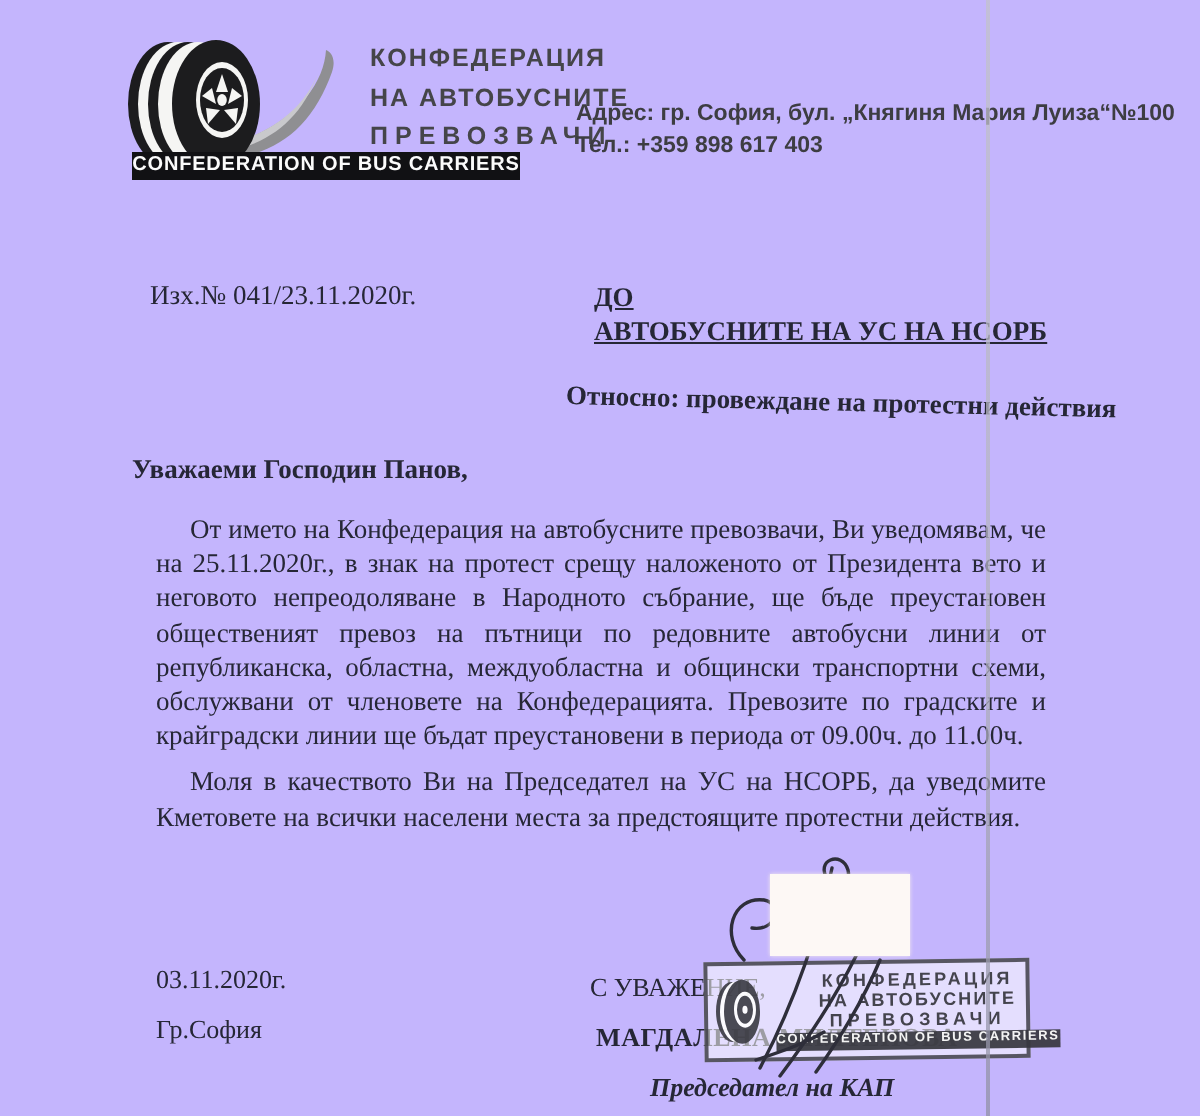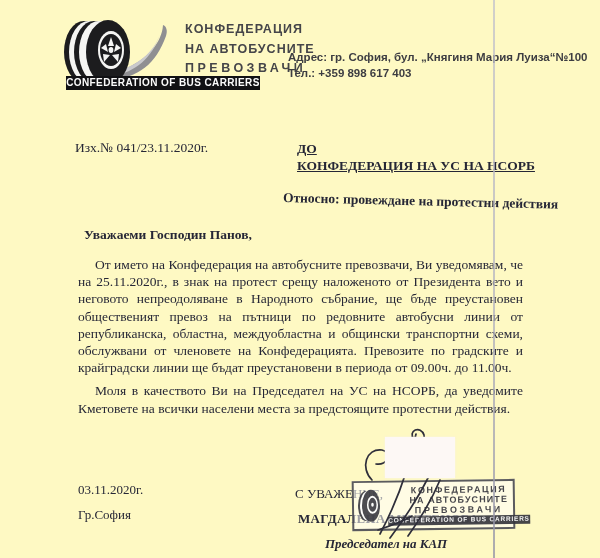--- a/index.html
+++ b/index.html
@@ -4,21 +4,21 @@
 <style>
   * { margin:0; padding:0; box-sizing:border-box; }
   html,body { width:600px; height:558px; }
   body {
     font-family:"Liberation Serif", serif;
     background:#fdfdfc;
     position:relative;
     overflow:hidden;
     color:#262736;
   }
-  .page { position:absolute; inset:0; background:#fef9c3; }
+  .page { position:absolute; inset:0; background:#c4b5fd; }
 
   
   .fold-line {
     position:absolute; left:493px; top:0; width:2px; height:558px;
     background:linear-gradient(180deg,#c2c2cc 0%,#b3b3c0 55%,#9191a6 100%);
     opacity:.75;
   }
 
   
   .logo-tire { position:absolute; left:60px; top:12px; width:125px; height:78px; }
@@ -43,21 +43,21 @@
     white-space:nowrap;
   }
 
   
   .ref-number { position:absolute; left:75px; top:140px; font-size:13.5px; }
   .recipient  { position:absolute; left:297px; top:140px; font-weight:bold; font-size:13.5px; line-height:17px;text-decoration:underline; }
   .subject    { position:absolute; left:283px; top:190px; font-weight:bold; font-size:13.5px;
                 transform:rotate(1.4deg); transform-origin:left center; white-space:nowrap; }
 
   
-  .salutation { position:absolute; left:84px; top:227px; font-weight:bold; font-size:13.5px; }
+  .salutation { position:absolute; left:66px; top:227px; font-weight:bold; font-size:13.5px; }
   .body-text  { position:absolute; left:58px; top:256px; width:465px;
                 font-size:13.5px; line-height:17.2px; text-align:justify; }
   .body-text p { text-indent:17px; margin-bottom:6px;margin-left:20px; }
 
   
   .date-line { position:absolute; left:78px; top:482px; font-size:13px; }
   .city-line { position:absolute; left:78px; top:507px; font-size:13px; }
   .closing   { position:absolute; left:295px; top:486px; font-size:13px; }
   .signatory { position:absolute; left:298px; top:511px; font-size:13px; font-weight:bold; letter-spacing:.3px; white-space:nowrap; }
   .sign-title{ position:absolute; left:325px; top:536px; font-size:13px; font-weight:bold; font-style:italic; }
@@ -130,21 +130,21 @@
 
   <div class="contact-block">
     <div>Адрес: гр. София, бул. „Княгиня Мария Луиза“№100</div>
     <div>Тел.: +359 898 617 403</div>
   </div>
 
   <div class="ref-number">Изх.№ 041/23.11.2020г.</div>
 
   <div class="recipient">
     <div>ДО</div>
-    <div>КОНФЕДЕРАЦИЯ НА УС НА НСОРБ</div>
+    <div>АВТОБУСНИТЕ НА УС НА НСОРБ</div>
   </div>
 
   <div class="subject">Относно: провеждане на протестни действия</div>
 
   <div class="salutation">Уважаеми Господин Панов,</div>
 
   <div class="body-text">
     <p>От името на  Конфедерация на автобусните превозвачи, Ви уведомявам, че на 25.11.2020г., в знак на протест срещу наложеното от Президента вето и неговото непреодоляване в Народното събрание, ще бъде преустановен общественият превоз на пътници  по редовните автобусни линии от републиканска, областна, междуобластна и общински транспортни схеми, обслужвани от членовете на Конфедерацията. Превозите по градските и крайградски линии ще бъдат преустановени в периода от 09.00ч. до 11.00ч.</p>
     <p>Моля в качеството Ви на Председател на УС на НСОРБ, да уведомите Кметовете на всички населени места за предстоящите протестни действия.</p>
   </div>

